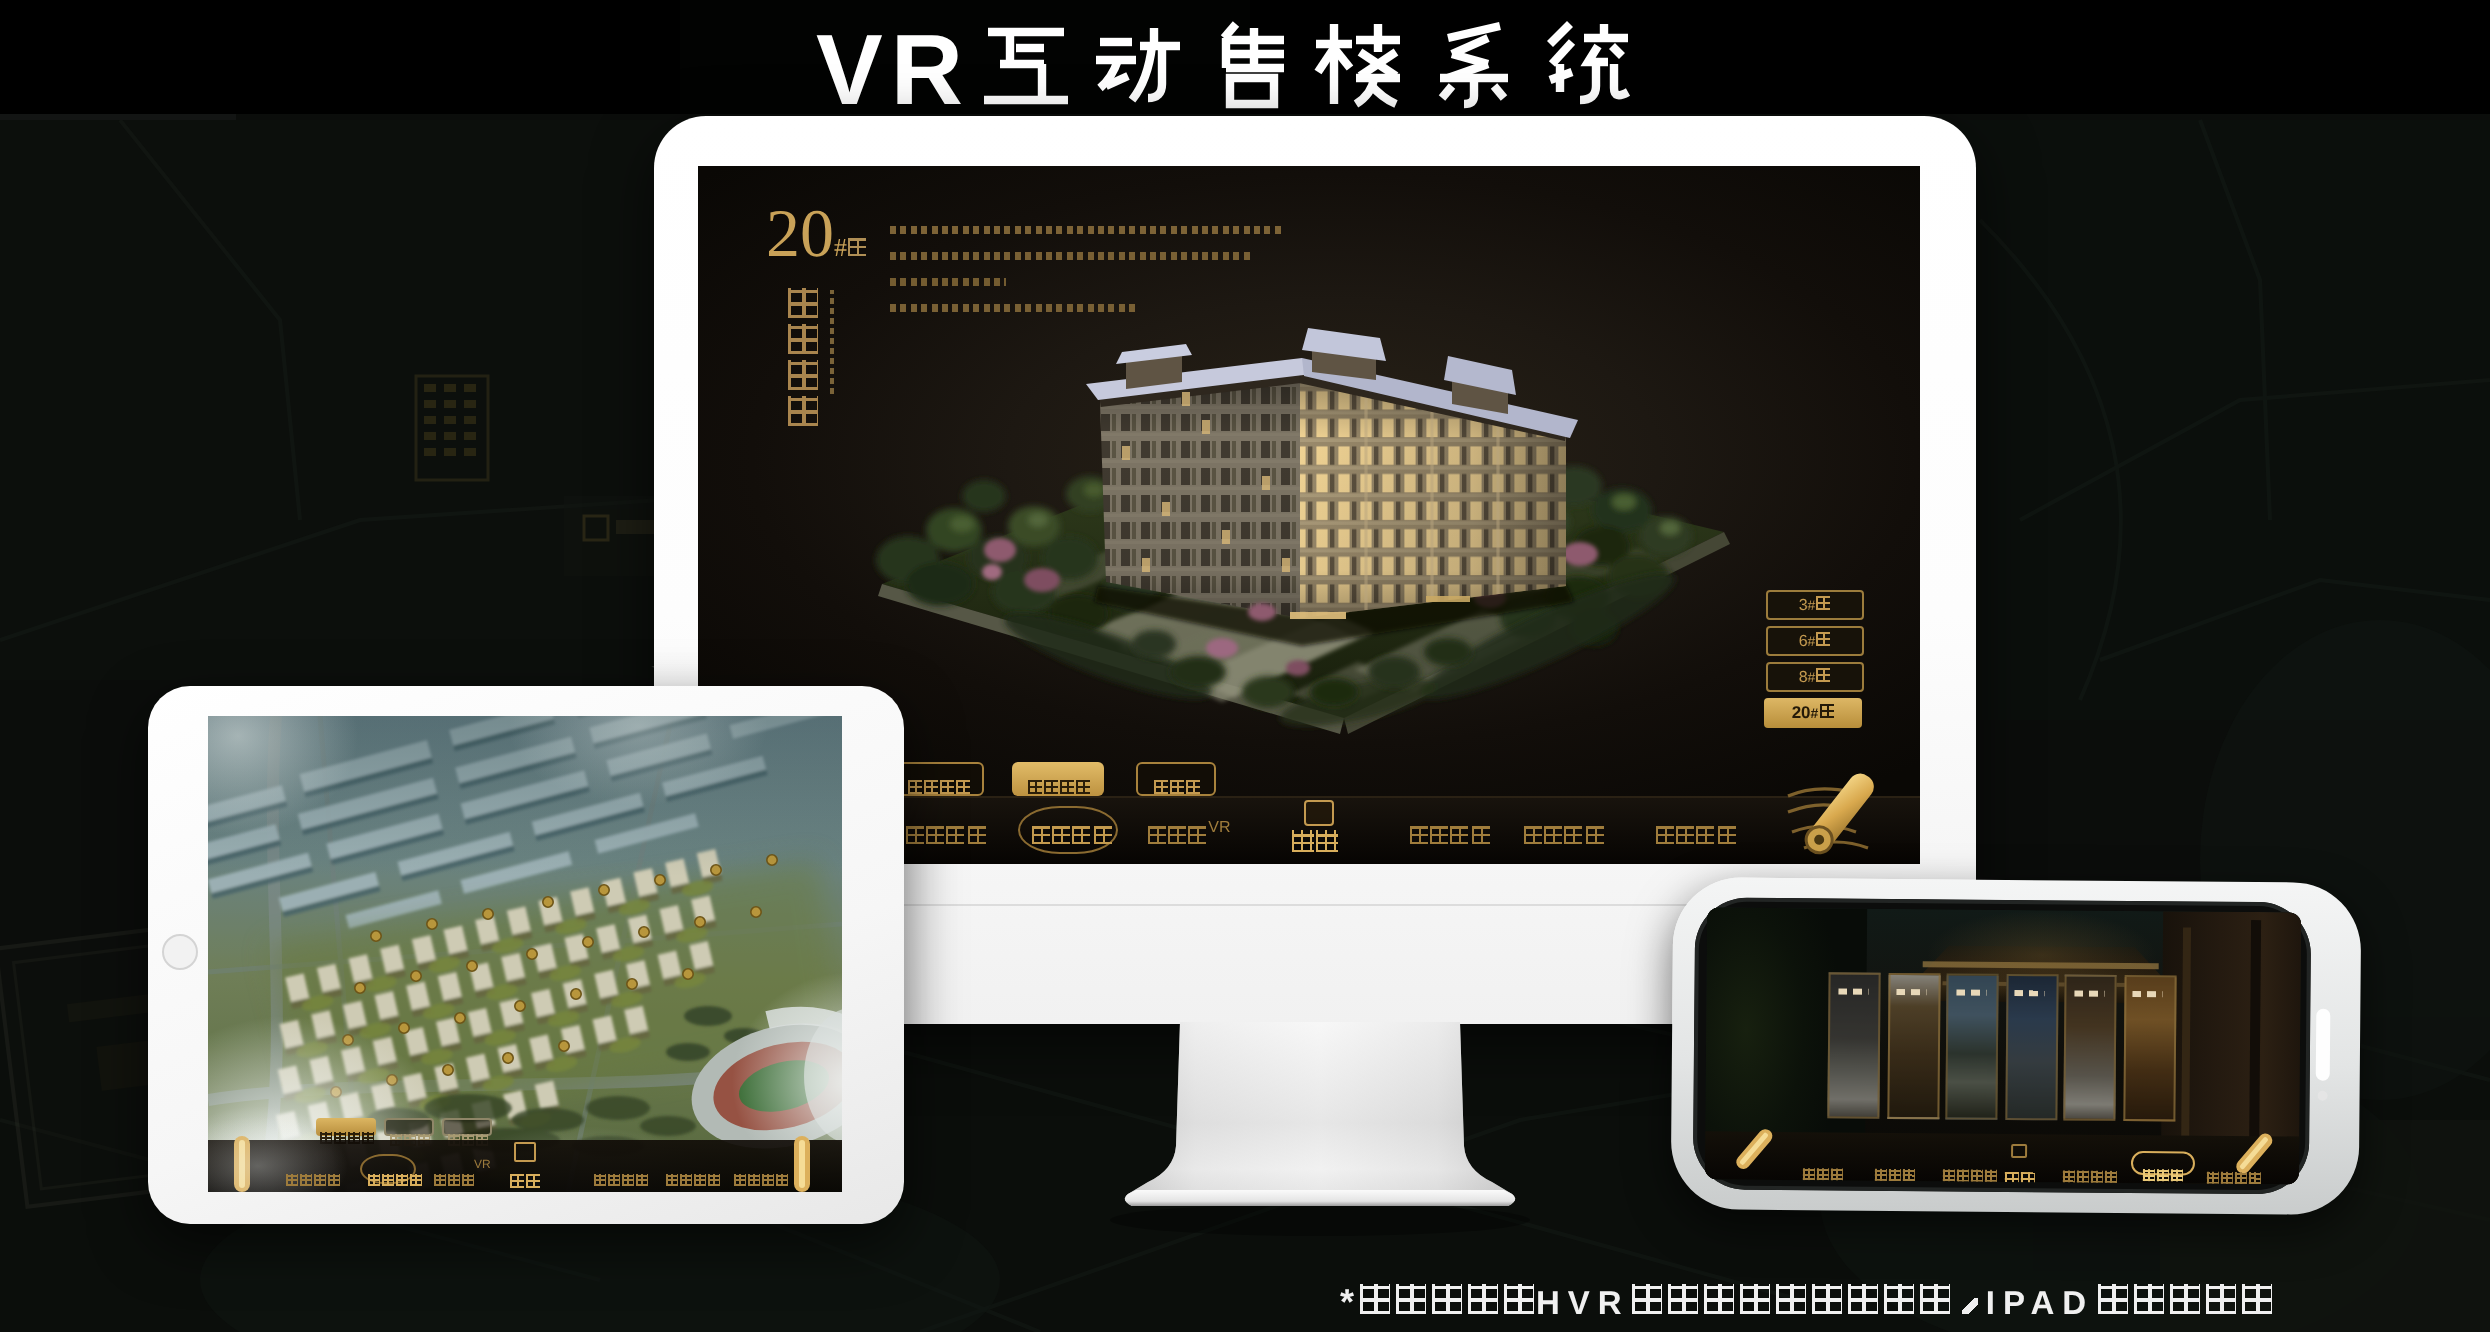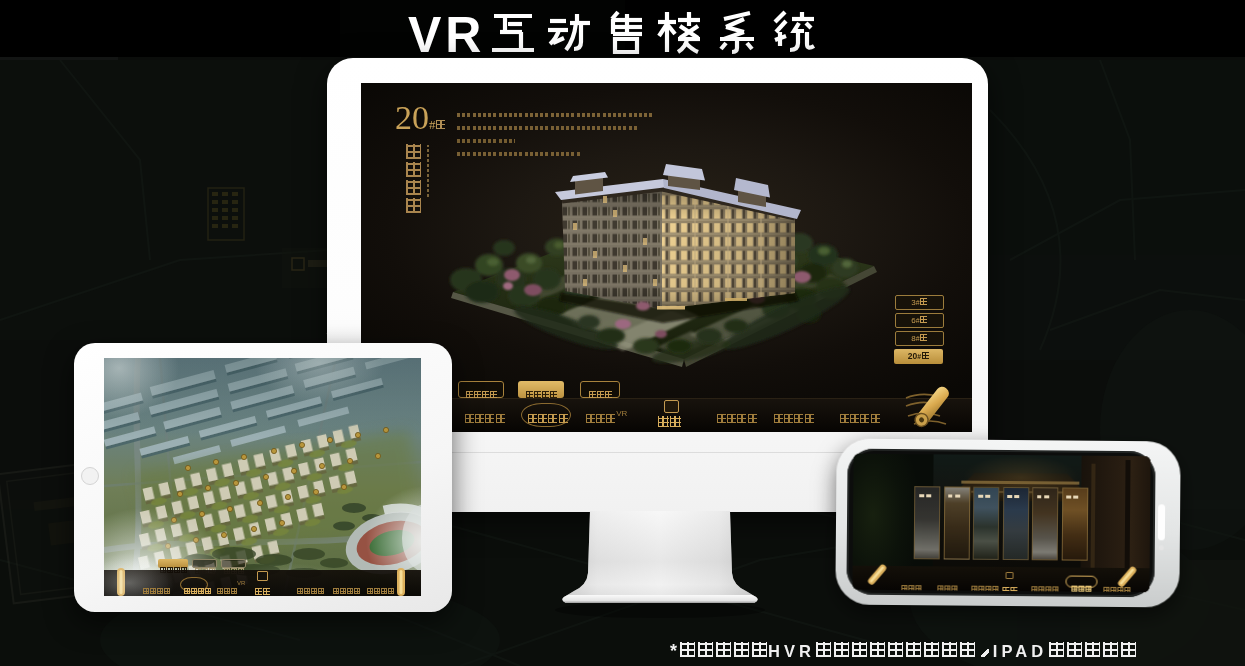--- a/index.html
+++ b/index.html
@@ -186,21 +186,21 @@
           <stop offset=".7" stop-color="#e4e4e4"></stop>
           <stop offset="1" stop-color="#9c9c9c"></stop>
   </linearGradient>
  </defs>
  <ellipse cx="130" cy="99" rx="105" ry="8" fill="#000" opacity=".35"></ellipse>
  <path d="M60,0 H200 L202,62 Q203,74 216,80 L226,86 Q230,89 224,92 H36 Q30,89 34,86 L44,80 Q57,74 58,62 Z" fill="url(#neck)"></path>
  <path d="M60,0 H200 L202,62 Q203,74 216,80 L226,86 Q230,89 224,92 H36 Q30,89 34,86 L44,80 Q57,74 58,62 Z" fill="url(#neckv)" opacity=".55"></path>
  <path d="M34,86 Q30,89 36,92 H224 Q230,89 226,86 L222,84 H38 Z" fill="url(#basev)"></path>
 </svg>
 
-<div class="abs" style="left:361px;top:83px;width:611px;height:349px;overflow:hidden;background:radial-gradient(ellipse 70% 60% at 52% 42%,#292217 0%,#1d1812 38%,#120e0a 68%,#0a0805 100%)">
+<div class="abs" style="left:349px;top:83px;width:611px;height:349px;overflow:hidden;background:radial-gradient(ellipse 70% 60% at 52% 42%,#292217 0%,#1d1812 38%,#120e0a 68%,#0a0805 100%)">
 
  <svg class="abs" width="611" height="349" style="left:0;top:0" viewBox="0 0 611 349">
   <defs>
    <linearGradient id="plat" x1="0" y1="0" x2="0" y2="1">
     <stop offset="0" stop-color="#33401f"></stop>
             <stop offset="1" stop-color="#171d0b"></stop>
    </linearGradient>
    <linearGradient id="faceShade" x1="0" y1="0" x2="1" y2="0">
     <stop offset="0" stop-color="#000" stop-opacity="0"></stop>
             <stop offset=".65" stop-color="#000" stop-opacity=".15"></stop>

